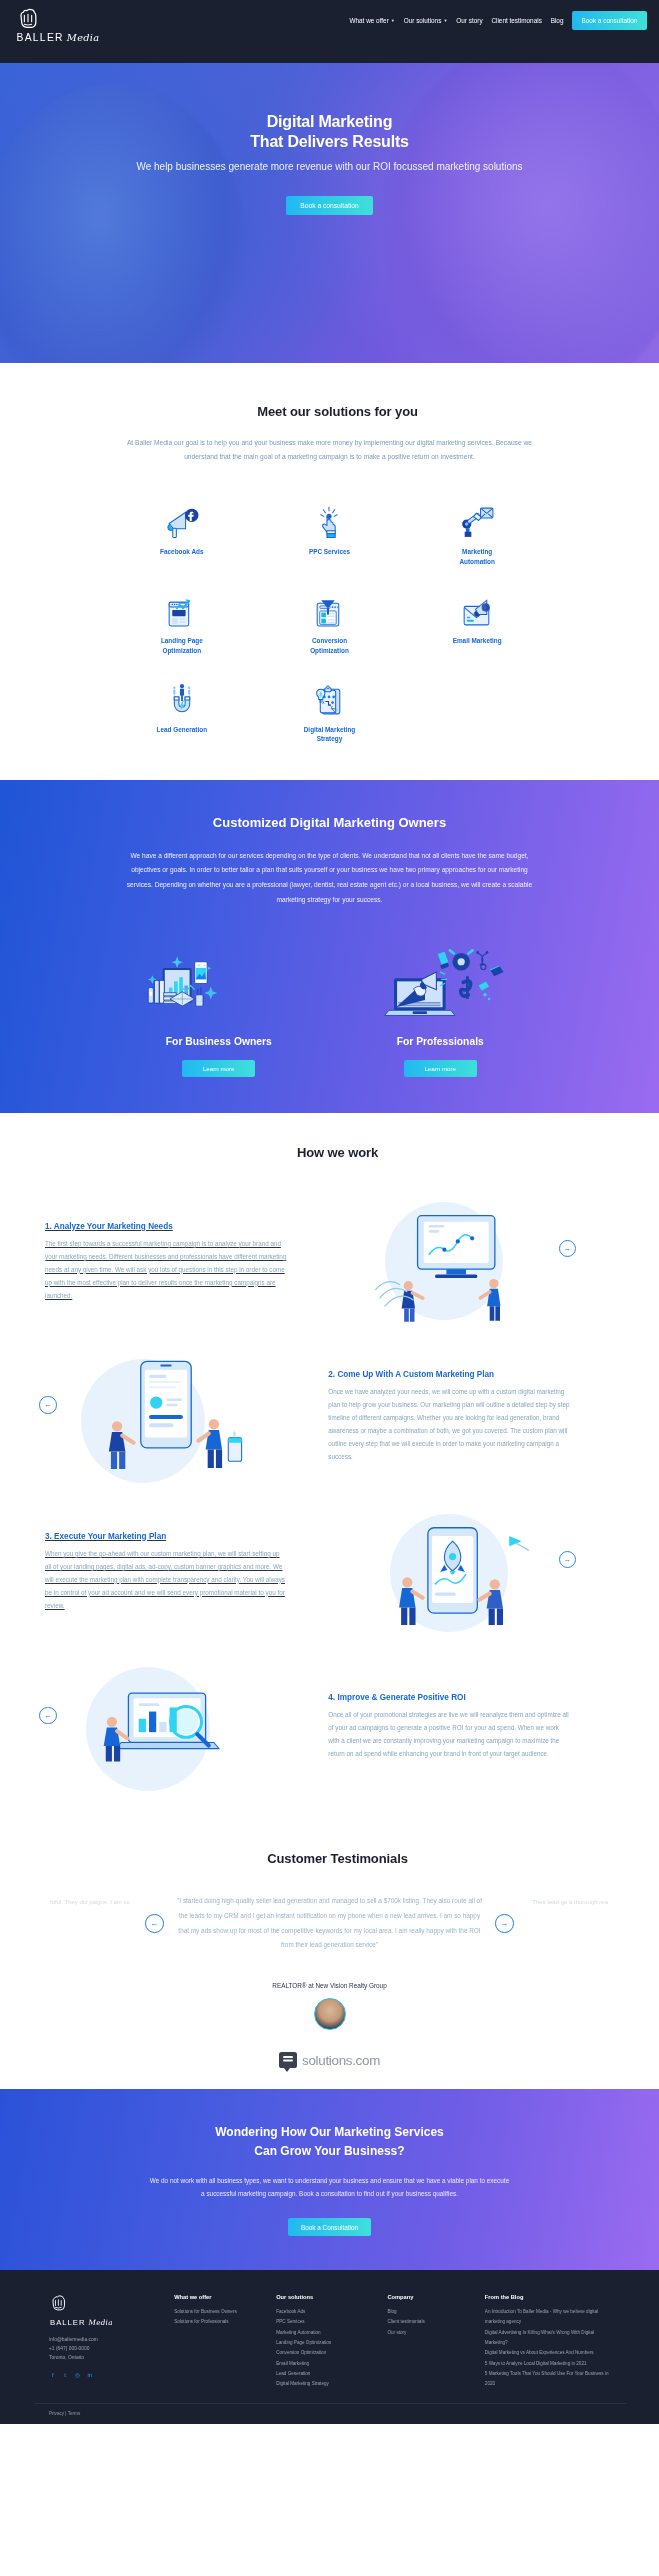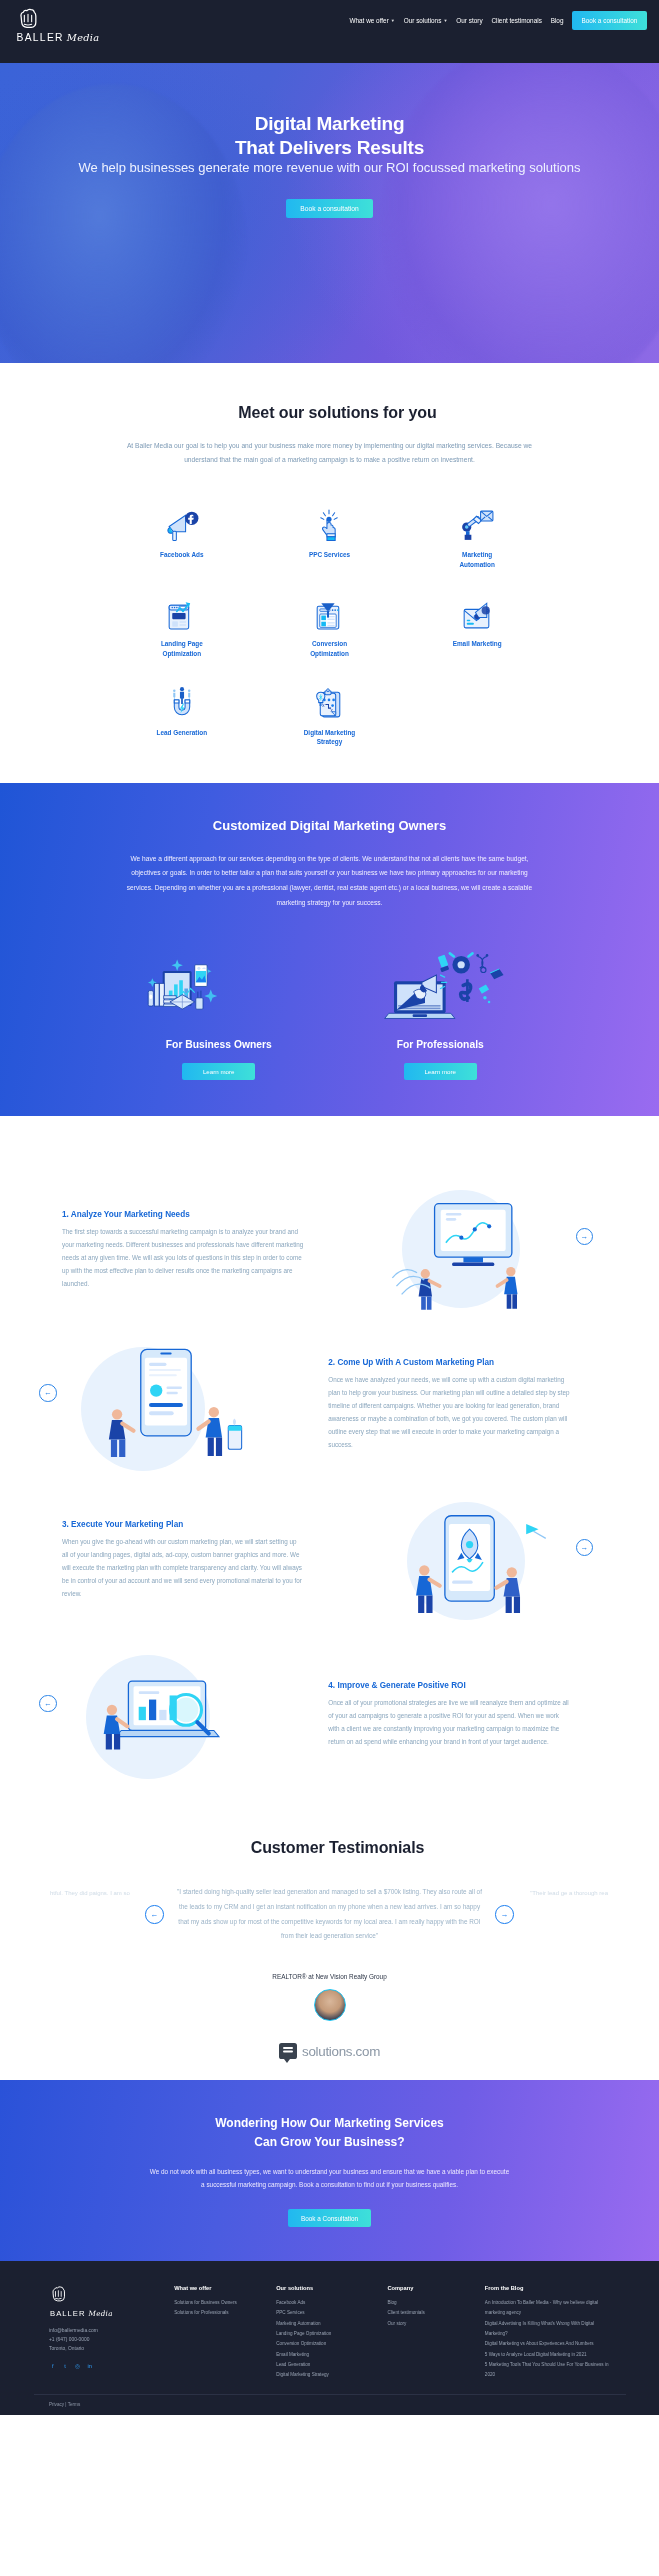--- a/index.html
+++ b/index.html
@@ -64,33 +64,33 @@
   }
   .hero-figure-r {
     width: 309px; height: 361px; right: -31px; top: -20.6px;
     background: radial-gradient(ellipse at 55% 45%, rgba(150,120,235,.8), rgba(110,85,215,.3) 62%, transparent 74%);
   }
   .hero-inner {
     position: relative; z-index: 3; text-align: center;
     padding-top: 49px;
   }
   .hero-h1 {
-    color: #fff; font-size: 19px; line-height: 1.25; font-weight: 700;
+    color: #fff; font-size: 16px; line-height: 1.25; font-weight: 700;
     letter-spacing: -0.2px;
   }
   .hero-sub {
-    color: #eef2ff; font-size: 13px; margin-top: 0; font-weight: 400;
+    color: #eef2ff; font-size: 10px; margin-top: 9px; font-weight: 400;
   }
   .hero-cta { margin-top: 24px; }
   .hero-cta .btn-cyan { padding: 6.2px 14.4px; font-size: 6.7px; border-radius: 2.1px; }
 
   
   .solutions { padding: 41px 0 36px; text-align: center; background: #fff; }
   .sec-title {
-    font-size: 16px; font-weight: 700; color: #1b2030; letter-spacing: -0.1px; margin-left: 16px;
+    font-size: 13px; font-weight: 700; color: #1b2030; letter-spacing: -0.1px; margin-left: 16px;
   }
   .sec-lead {
     max-width: 407px; margin: 17px auto 0; color: #7d9ab5;
     font-size: 6.7px; line-height: 2.15;
   }
   .sol-grid {
     display: grid; grid-template-columns: repeat(3, 1fr);
     max-width: 443px; margin: 31px auto 0; row-gap: 18.5px;
   }
   .sol-cell { display: flex; flex-direction: column; align-items: center; }
@@ -123,21 +123,21 @@
     position: relative; max-width: 587px; margin: 0 auto; display: flex;
     align-items: center; text-align: left; min-height: 155px;
   }
   .step-text { width: 242px; }
   .step-h { color: #1667d6; font-size: 8.2px; font-weight: 700; margin-bottom: 7.2px; }
   .step-p { color: #8aa6bd; font-size: 6.3px; line-height: 2.05; }
   .step-art {
     width: 242px; display: flex; align-items: center; justify-content: center;
     position: relative;
   }
-  .step.left .step-text { order: 1; margin-left: 26px; }
+  .step.left .step-text { order: 1; margin-left: 9px; text-decoration: underline; }
   .step.left .step-art  { order: 2; margin-left: 41px; }
   .step.right .step-art { order: 1; margin-left: 9.3px; }
   .step.right .step-text{ order: 2; margin-left: 41px; }
 
   .blob {
     position: absolute; border-radius: 50%;
     background: #e8f2fd; z-index: 0;
   }
   .art-inner { position: relative; z-index: 2; }
   .arrow-circle {
@@ -498,20 +498,21 @@
           <circle cx="244" cy="112" r="2.4" fill="#2fd4f5"></circle>
         </svg>
       </div>
       <div class="ccard-title">For Professionals</div>
       <button class="btn-cyan">Learn more</button>
     </div>
   </div>
 </section>
 
 <section class="how">
+  <h2 class="sec-title">How we work</h2>
 
   <div class="step left" style="margin-top:25px;">
     <div class="step-text">
       <div class="step-h">1. Analyze Your Marketing Needs</div>
       <div class="step-p">The first step towards a successful marketing campaign is to analyze your brand and your marketing needs. Different businesses and professionals have different marketing needs at any given time. We will ask you lots of questions in this step in order to come up with the most effective plan to deliver results once the marketing campaigns are launched.</div>
     </div>
     <div class="step-art">
       <div class="blob" style="width:118px;height:118px;left:57px;top:5.2px;"></div>
       <div class="art-inner">
         <svg width="170" height="129" viewBox="0 0 330 250">

